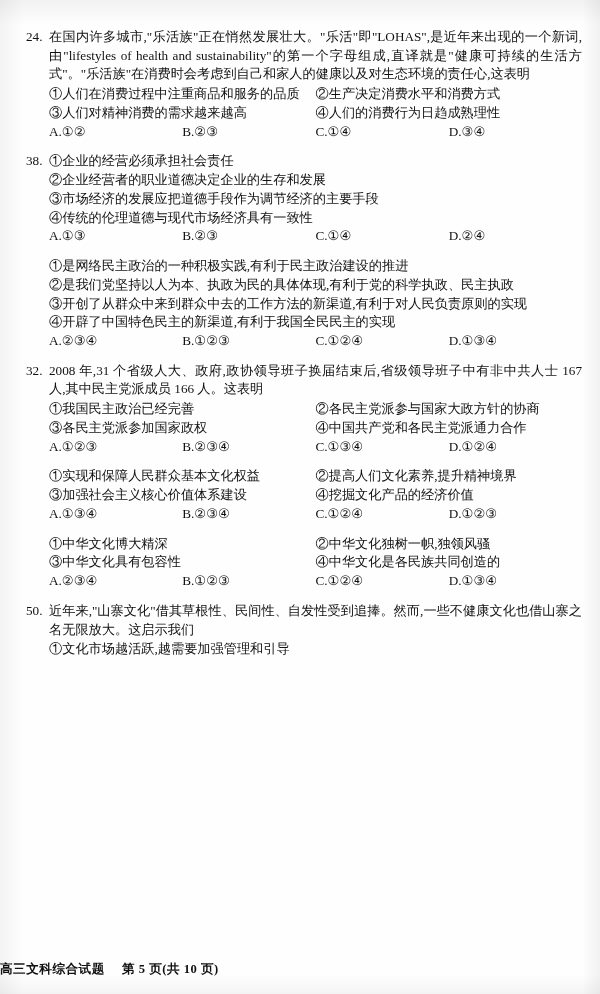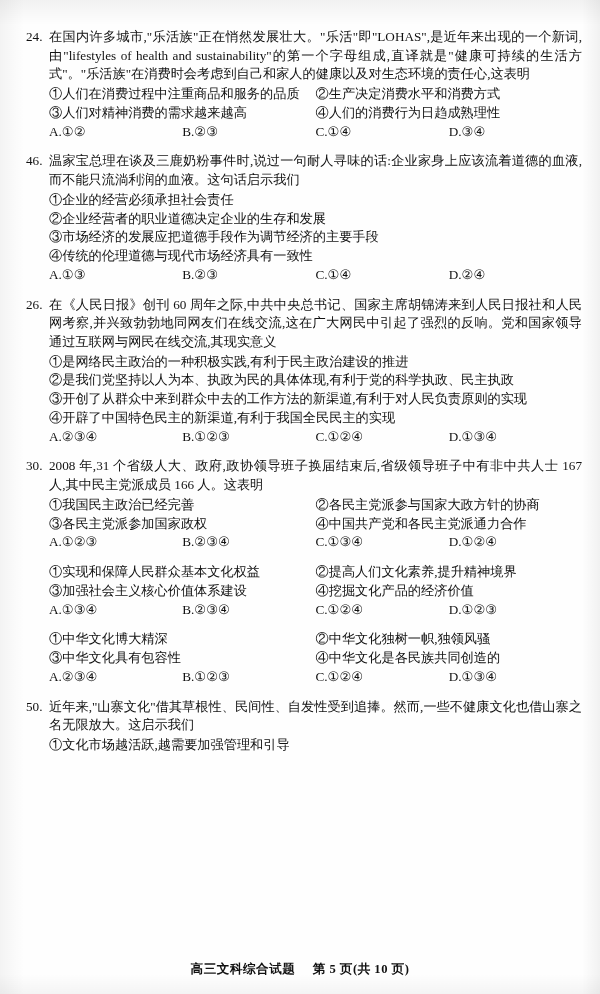--- a/index.html
+++ b/index.html
@@ -76,21 +76,21 @@
   }
   .answers > div {
     width: 25%;
     white-space: nowrap;
   }
   .footer {
     position: absolute;
     left: 0;
     right: 0;
     bottom: 16px;
-    text-align: center;
+    text-align: left;
     font-size: 12.6px;
     font-weight: bold;
     letter-spacing: 0.5px;
   }
   .footer .sep {
     display: inline-block;
     width: 10px;
   }
 </style>
 </head>
@@ -112,59 +112,54 @@
     <div class="answers">
       <div>A.①②</div>
       <div>B.②③</div>
       <div>C.①④</div>
       <div>D.③④</div>
     </div>
   </div>
 
   <div class="q">
     <div class="stem">
-      <span class="num">46.</span>
-      <span>温家宝总理在谈及三鹿奶粉事件时,说过一句耐人寻味的话:企业家身上应该流着道德的血液,而不能只流淌利润的血液。这句话启示我们</span>
+      <span class="num">38.</span>
     </div>
     <div class="opts-1col">
       <div>①企业的经营必须承担社会责任</div>
       <div>②企业经营者的职业道德决定企业的生存和发展</div>
       <div>③市场经济的发展应把道德手段作为调节经济的主要手段</div>
       <div>④传统的伦理道德与现代市场经济具有一致性</div>
     </div>
     <div class="answers">
       <div>A.①③</div>
       <div>B.②③</div>
       <div>C.①④</div>
       <div>D.②④</div>
     </div>
   </div>
 
   <div class="q">
-    <div class="stem">
-      <span class="num">26.</span>
-      <span>在《人民日报》创刊 60 周年之际,中共中央总书记、国家主席胡锦涛来到人民日报社和人民网考察,并兴致勃勃地同网友们在线交流,这在广大网民中引起了强烈的反响。党和国家领导通过互联网与网民在线交流,其现实意义</span>
-    </div>
     <div class="opts-1col">
       <div>①是网络民主政治的一种积极实践,有利于民主政治建设的推进</div>
       <div>②是我们党坚持以人为本、执政为民的具体体现,有利于党的科学执政、民主执政</div>
       <div>③开创了从群众中来到群众中去的工作方法的新渠道,有利于对人民负责原则的实现</div>
       <div>④开辟了中国特色民主的新渠道,有利于我国全民民主的实现</div>
     </div>
     <div class="answers">
       <div>A.②③④</div>
       <div>B.①②③</div>
       <div>C.①②④</div>
       <div>D.①③④</div>
     </div>
   </div>
 
   <div class="q">
     <div class="stem">
-      <span class="num">30.</span>
+      <span class="num">32.</span>
       <span>2008 年,31 个省级人大、政府,政协领导班子换届结束后,省级领导班子中有非中共人士 167 人,其中民主党派成员 166 人。这表明</span>
     </div>
     <div class="opts-2col">
       <div>①我国民主政治已经完善</div>
       <div>②各民主党派参与国家大政方针的协商</div>
       <div>③各民主党派参加国家政权</div>
       <div>④中国共产党和各民主党派通力合作</div>
     </div>
     <div class="answers">
       <div>A.①②③</div>

